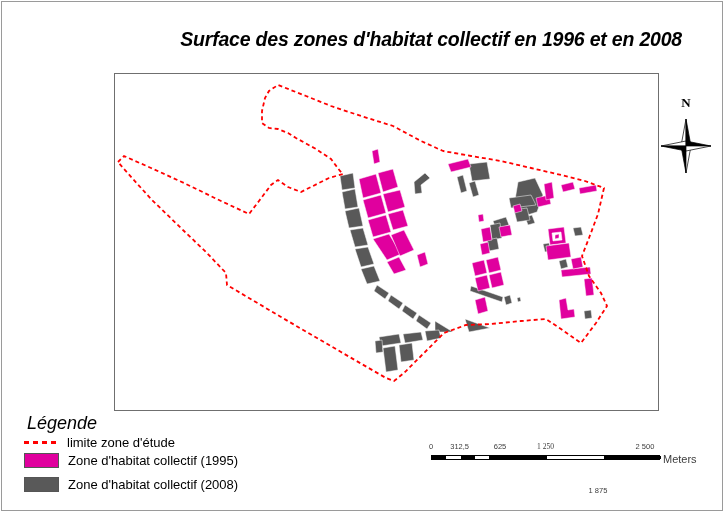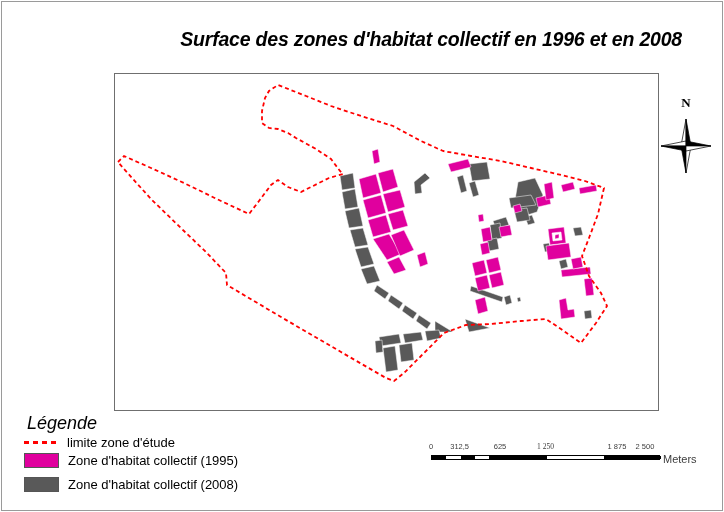--- a/index.html
+++ b/index.html
@@ -148,21 +148,21 @@
   <div class="swatch-fill" style="background: rgb(89, 89, 89);"></div>
   <div class="lbl">Zone d'habitat collectif (2008)</div>
 </div>
 
 <div class="scale-bar">
   <div class="sb-labels">
       <span class="sb-tick" style="left: 0px;">0</span>
       <span class="sb-tick" style="left: 28.625px; text-align: center;">312,5</span>
       <span class="sb-tick" style="left: 69px;">625</span>
       <span class="sb-tick" style="left: 114.5px; font-family: Liberation Serif, serif;">1 250</span>
-      <span class="sb-tick" style="left: 186px;">1 875</span>
+      <span class="sb-tick" style="left: 167px; margin-top: 44px;">1 875</span>
       <span class="sb-tick" style="left: 214px;">2 500</span>
     </div>
   <div class="sb-bar">
       <div class="sb-seg" style="left: 0px; width: 14.3125px; background: rgb(0, 0, 0);"></div>
       <div class="sb-seg" style="left: 14.3125px; width: 14.3125px; background: rgb(255, 255, 255);"></div>
       <div class="sb-seg" style="left: 28.625px; width: 14.3125px; background: rgb(0, 0, 0);"></div>
       <div class="sb-seg" style="left: 42.9375px; width: 14.3125px; background: rgb(255, 255, 255);"></div>
       <div class="sb-seg" style="left: 57.25px; width: 57.25px; background: rgb(0, 0, 0);"></div>
       <div class="sb-seg" style="left: 114.5px; width: 57.25px; background: rgb(255, 255, 255);"></div>
       <div class="sb-seg" style="left: 171.75px; width: 57.25px; background: rgb(0, 0, 0);"></div>

